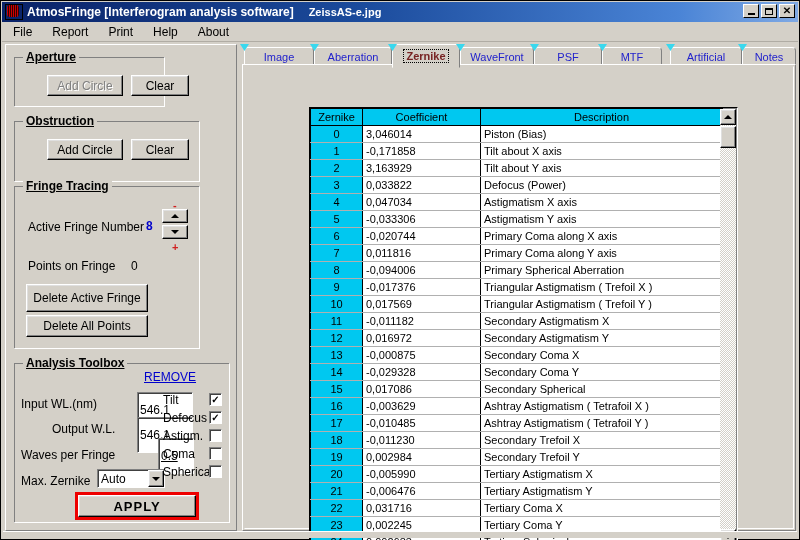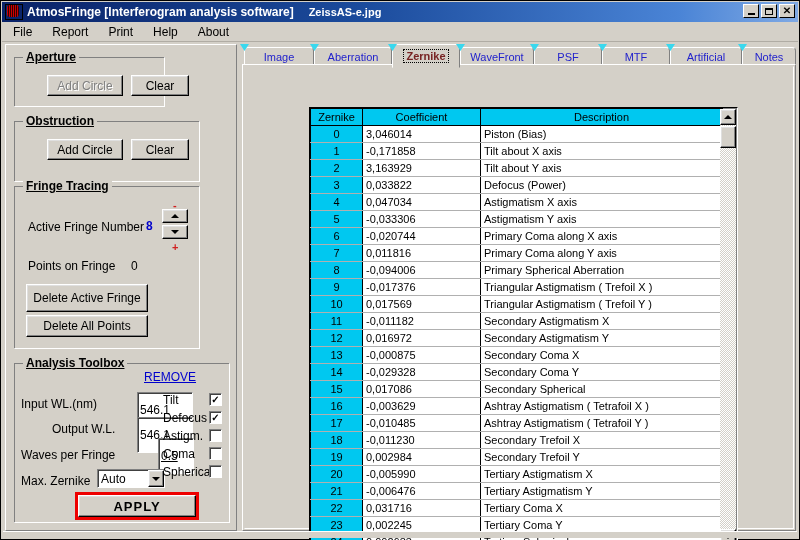--- a/index.html
+++ b/index.html
@@ -380,21 +380,21 @@
       <div class="tab" style="left:218px;width:74px;">
           <span class="tl">WaveFront</span>
         </div>
 
       <div class="tabmark" style="left:288px;"></div>
       <div class="tab" style="left:292px;width:68px;">
           <span class="tl">PSF</span>
         </div>
 
       <div class="tabmark" style="left:356px;"></div>
-      <div class="tab" style="left:360px;width:68px;">
+      <div class="tab" style="left:360px;width:60px;">
           <span class="tl">MTF</span>
         </div>
 
       <div class="tabmark" style="left:424px;"></div>
       <div class="tab" style="left:428px;width:72px;">
           <span class="tl">Artificial</span>
         </div>
 
       <div class="tabmark" style="left:496px;"></div>
       <div class="tab" style="left:500px;width:54px;">

